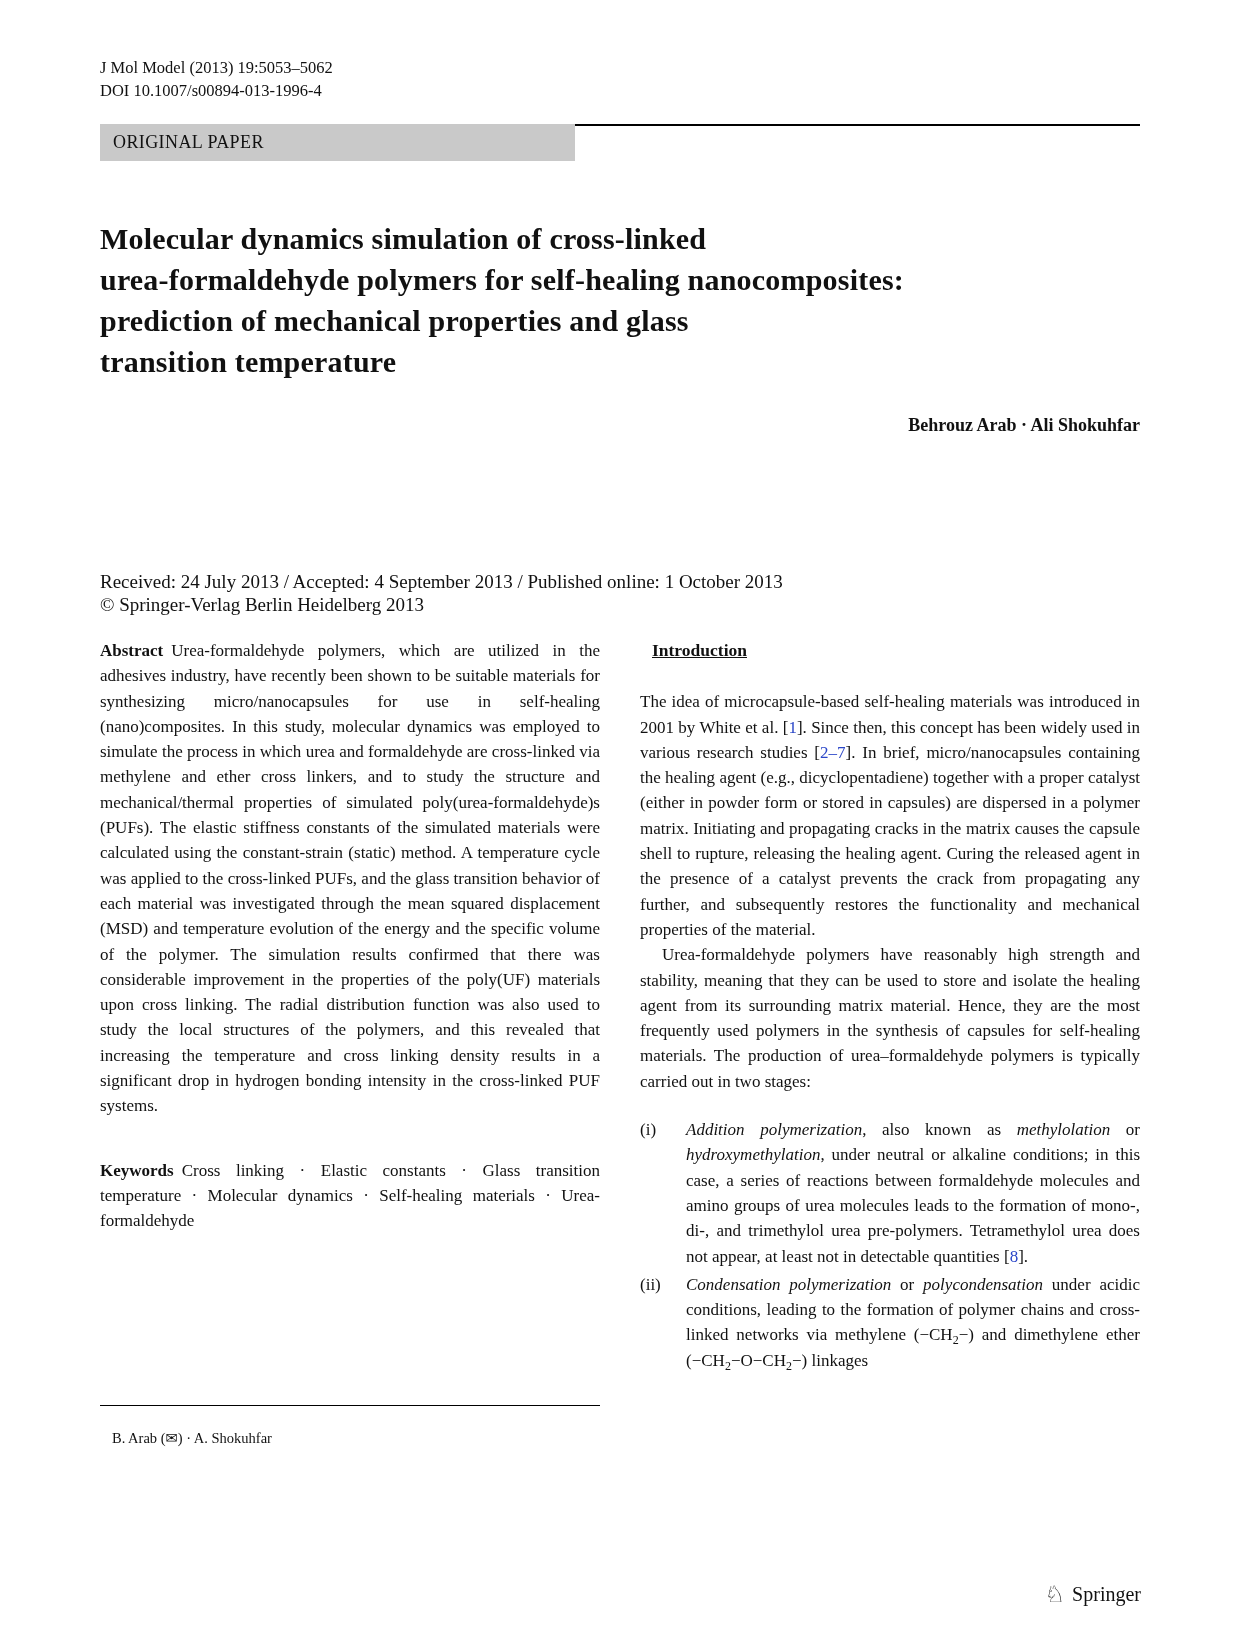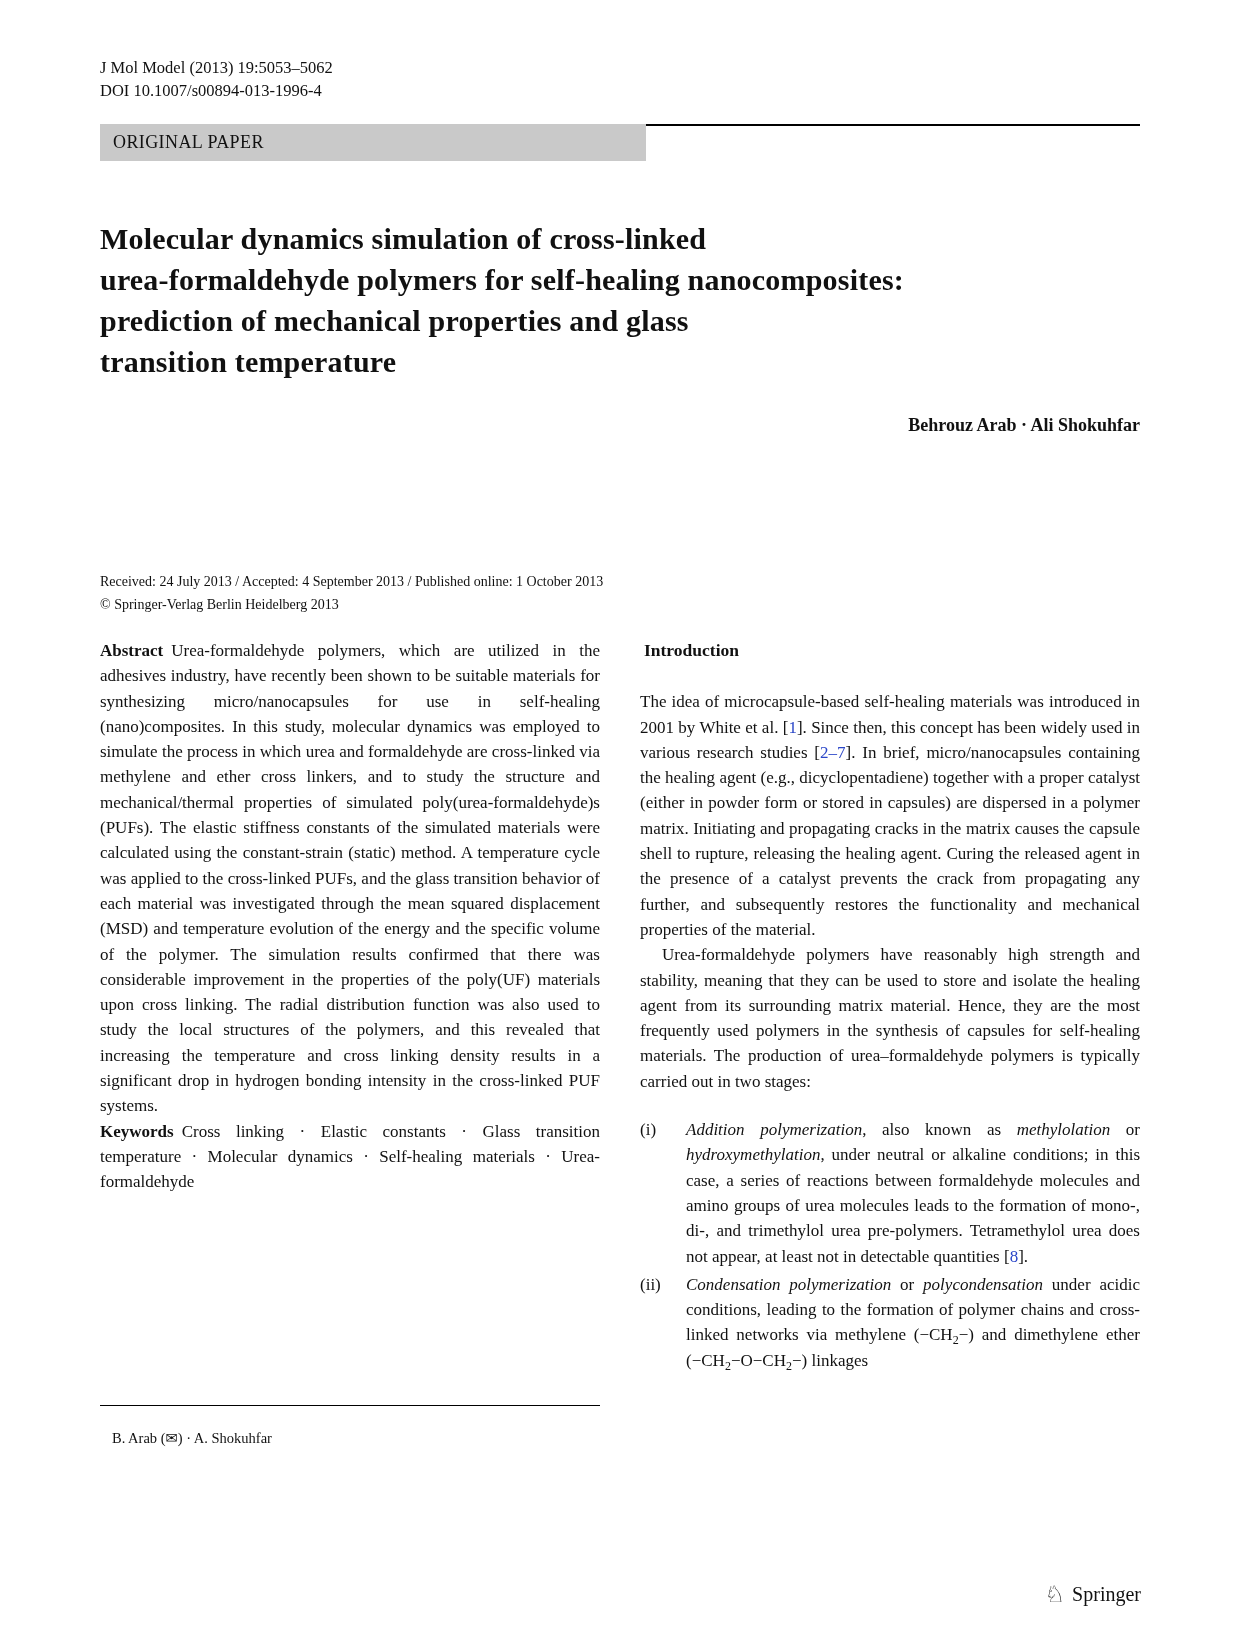--- a/index.html
+++ b/index.html
@@ -14,73 +14,75 @@
     font-family: "Liberation Serif", "DejaVu Serif", serif;
     color: #111111;
     overflow: hidden;
   }
 
   
   .header-line { font-size: 16.5px; line-height: 23px; }
 
   .banner-row { display: flex; margin-top: 22px; }
   .banner {
-    width: 546px;
+    width: 475px;
     box-sizing: border-box;
     background: var(--banner-bg, #c9c9c9);
     font-size: 18px;
     line-height: 37px;
     padding-left: 13px;
     letter-spacing: 0.4px;
   }
   .banner-rule { flex: 1; height: 0; border-top: 2.5px solid #000; }
 
   
   .title {
     margin: 57px 0 0 0;
     font-size: 30px;
     font-weight: bold;
     line-height: 41px;
     white-space: pre-line;
     letter-spacing: 0.2px;
   }
   .authors { margin-top: 33px; font-size: 18px; font-weight: bold; text-align: right; }
 
-  .meta { margin-top: 134px; font-size: 14px; line-height: 23px; }
+  .meta { margin-top: 134px; font-size: 19px; line-height: 23px; }
   .meta div { margin: 0; }
 
   
   .columns { display: flex; gap: 40px; margin-top: 22px; min-height: 822px; }
   .col {
     width: 500px;
     font-size: 17px;
     line-height: 25.3px;
     text-align: justify;
+    gap: 39px;
   }
   .col-left { display: flex; flex-direction: column; }
   .col p { margin: 0; }
 
   .abstract .lead-label, .keywords .lead-label { font-weight: bold; margin-right: 8px; }
   .keywords { margin-top: 25px; }
 
   .footnote {
     margin-top: auto;
     border-top: 1.5px solid #000;
     padding-top: 10px;
     font-size: 14.5px;
     line-height: 20.5px;
     text-align: left;
   }
   .footnote div { margin: 12px; }
 
   .intro-heading {
-    margin: 0 0 26px 4px;
+    margin: 0 0 26px 12px;
     font-size: 17.5px;
     font-weight: bold;
     text-align: left;
+    text-decoration: underline;
   }
   .indent { text-indent: 22px; }
 
   .list { margin-top: 23px; }
   .list-item { display: flex; margin-top: 3px; }
   .list-item .marker { width: 46px; flex: none; text-align: left; }
   .list-item .li-text { flex: 1; text-align: justify; }
 
   .seg-italic { font-style: italic; }
   .seg-link { color: var(--link, #2a46c8); }

